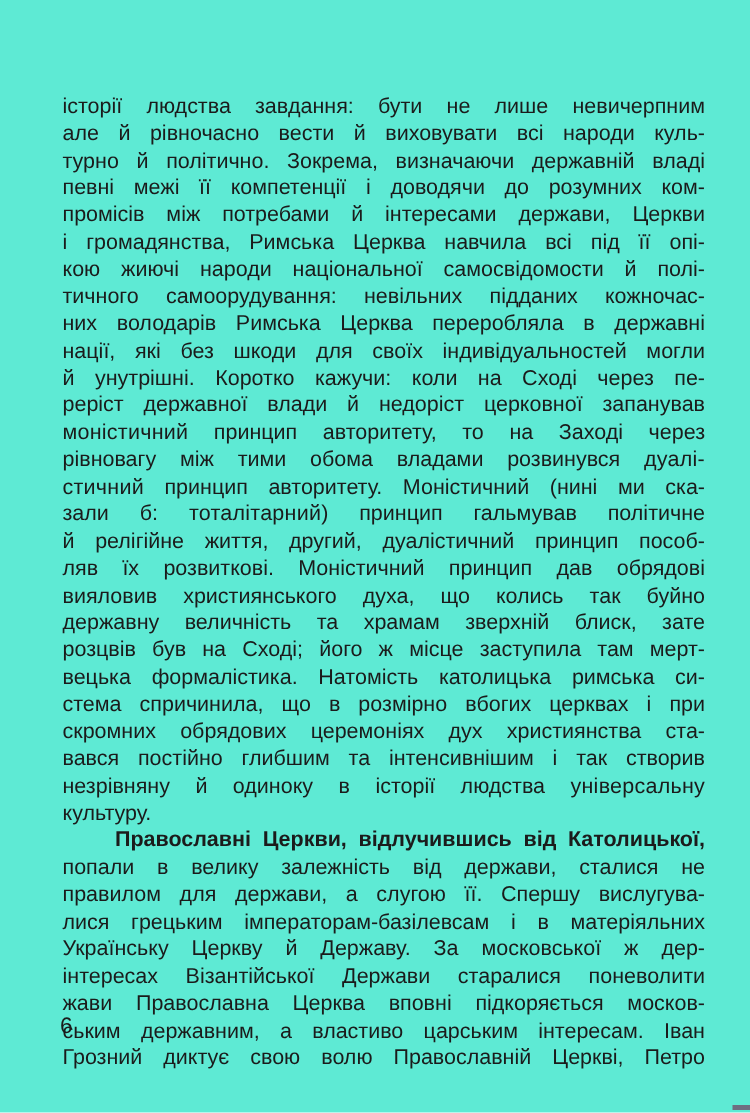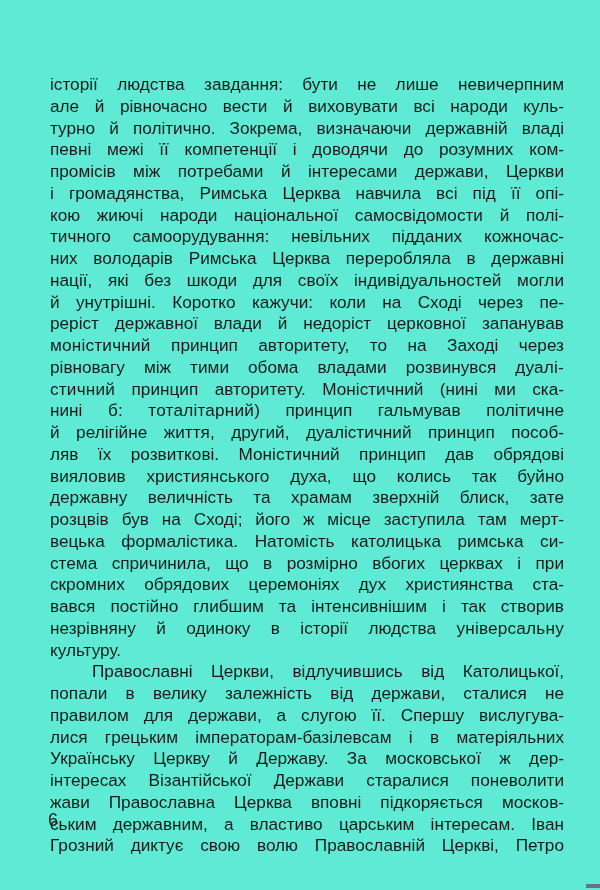--- a/index.html
+++ b/index.html
@@ -18,21 +18,21 @@
     color: #1b1b1b;
   }
   .line {
     display: block;
     white-space: nowrap;
     text-align: justify;
     text-align-last: justify;
     height: 21.75px;
   }
   .line.last { text-align-last: left; }
-  .line.indent { padding-left: 42px; }
+  .line.indent { padding-left: 42px; font-weight: bold; }
   b.spaced { font-weight: normal; letter-spacing: 0.2px; }
   .page-number {
     position: absolute;
     left: 48px;
     top: 810px;
     font-family: "Liberation Sans", sans-serif;
     font-size: 18px;
     color: #1b1b1b;
   }
   .mark {
@@ -53,21 +53,21 @@
         <span class="line"><span>і громадянства, Римська Церква навчила всі під її опі-</span></span>
         <span class="line"><span>кою жиючі народи національної самосвідомости й полі-</span></span>
         <span class="line"><span>тичного самоорудування: невільних підданих кожночас-</span></span>
         <span class="line"><span>них володарів Римська Церква переробляла в державні</span></span>
         <span class="line"><span>нації, які без шкоди для своїх індивідуальностей могли</span></span>
         <span class="line"><span>й унутрішні. Коротко кажучи: коли на Сході через пе-</span></span>
         <span class="line"><span>реріст державної влади й недоріст церковної запанував</span></span>
         <span class="line"><b class="spaced">моністичний</b><span> принцип авторитету, то на Заході через</span></span>
         <span class="line"><span>рівновагу між тими обома владами розвинувся </span><b class="spaced">дуалі-</b></span>
         <span class="line"><b class="spaced">стичний</b><span> принцип авторитету. Моністичний (нині ми ска-</span></span>
-        <span class="line"><span>нині б: </span><b class="spaced">тоталітарний</b><span>) принцип гальмував політичне</span></span>
+        <span class="line"><span>зали б: </span><b class="spaced">тоталітарний</b><span>) принцип гальмував політичне</span></span>
         <span class="line"><span>й релігійне життя, другий, дуалістичний принцип пособ-</span></span>
         <span class="line"><span>ляв їх розвиткові. Моністичний принцип дав обрядові</span></span>
         <span class="line"><span>вияловив християнського духа, що колись так буйно</span></span>
         <span class="line"><span>державну величність та храмам зверхній блиск, зате</span></span>
         <span class="line"><span>розцвів був на Сході; його ж місце заступила там мерт-</span></span>
         <span class="line"><span>вецька формалістика. Натомість католицька римська си-</span></span>
         <span class="line"><span>стема спричинила, що в розмірно вбогих церквах і при</span></span>
         <span class="line"><span>скромних обрядових церемоніях дух християнства ста-</span></span>
         <span class="line"><span>вався постійно глибшим та інтенсивнішим і так створив</span></span>
         <span class="line"><span>незрівняну й одиноку в історії людства </span><b class="spaced">універсальну</b></span>

